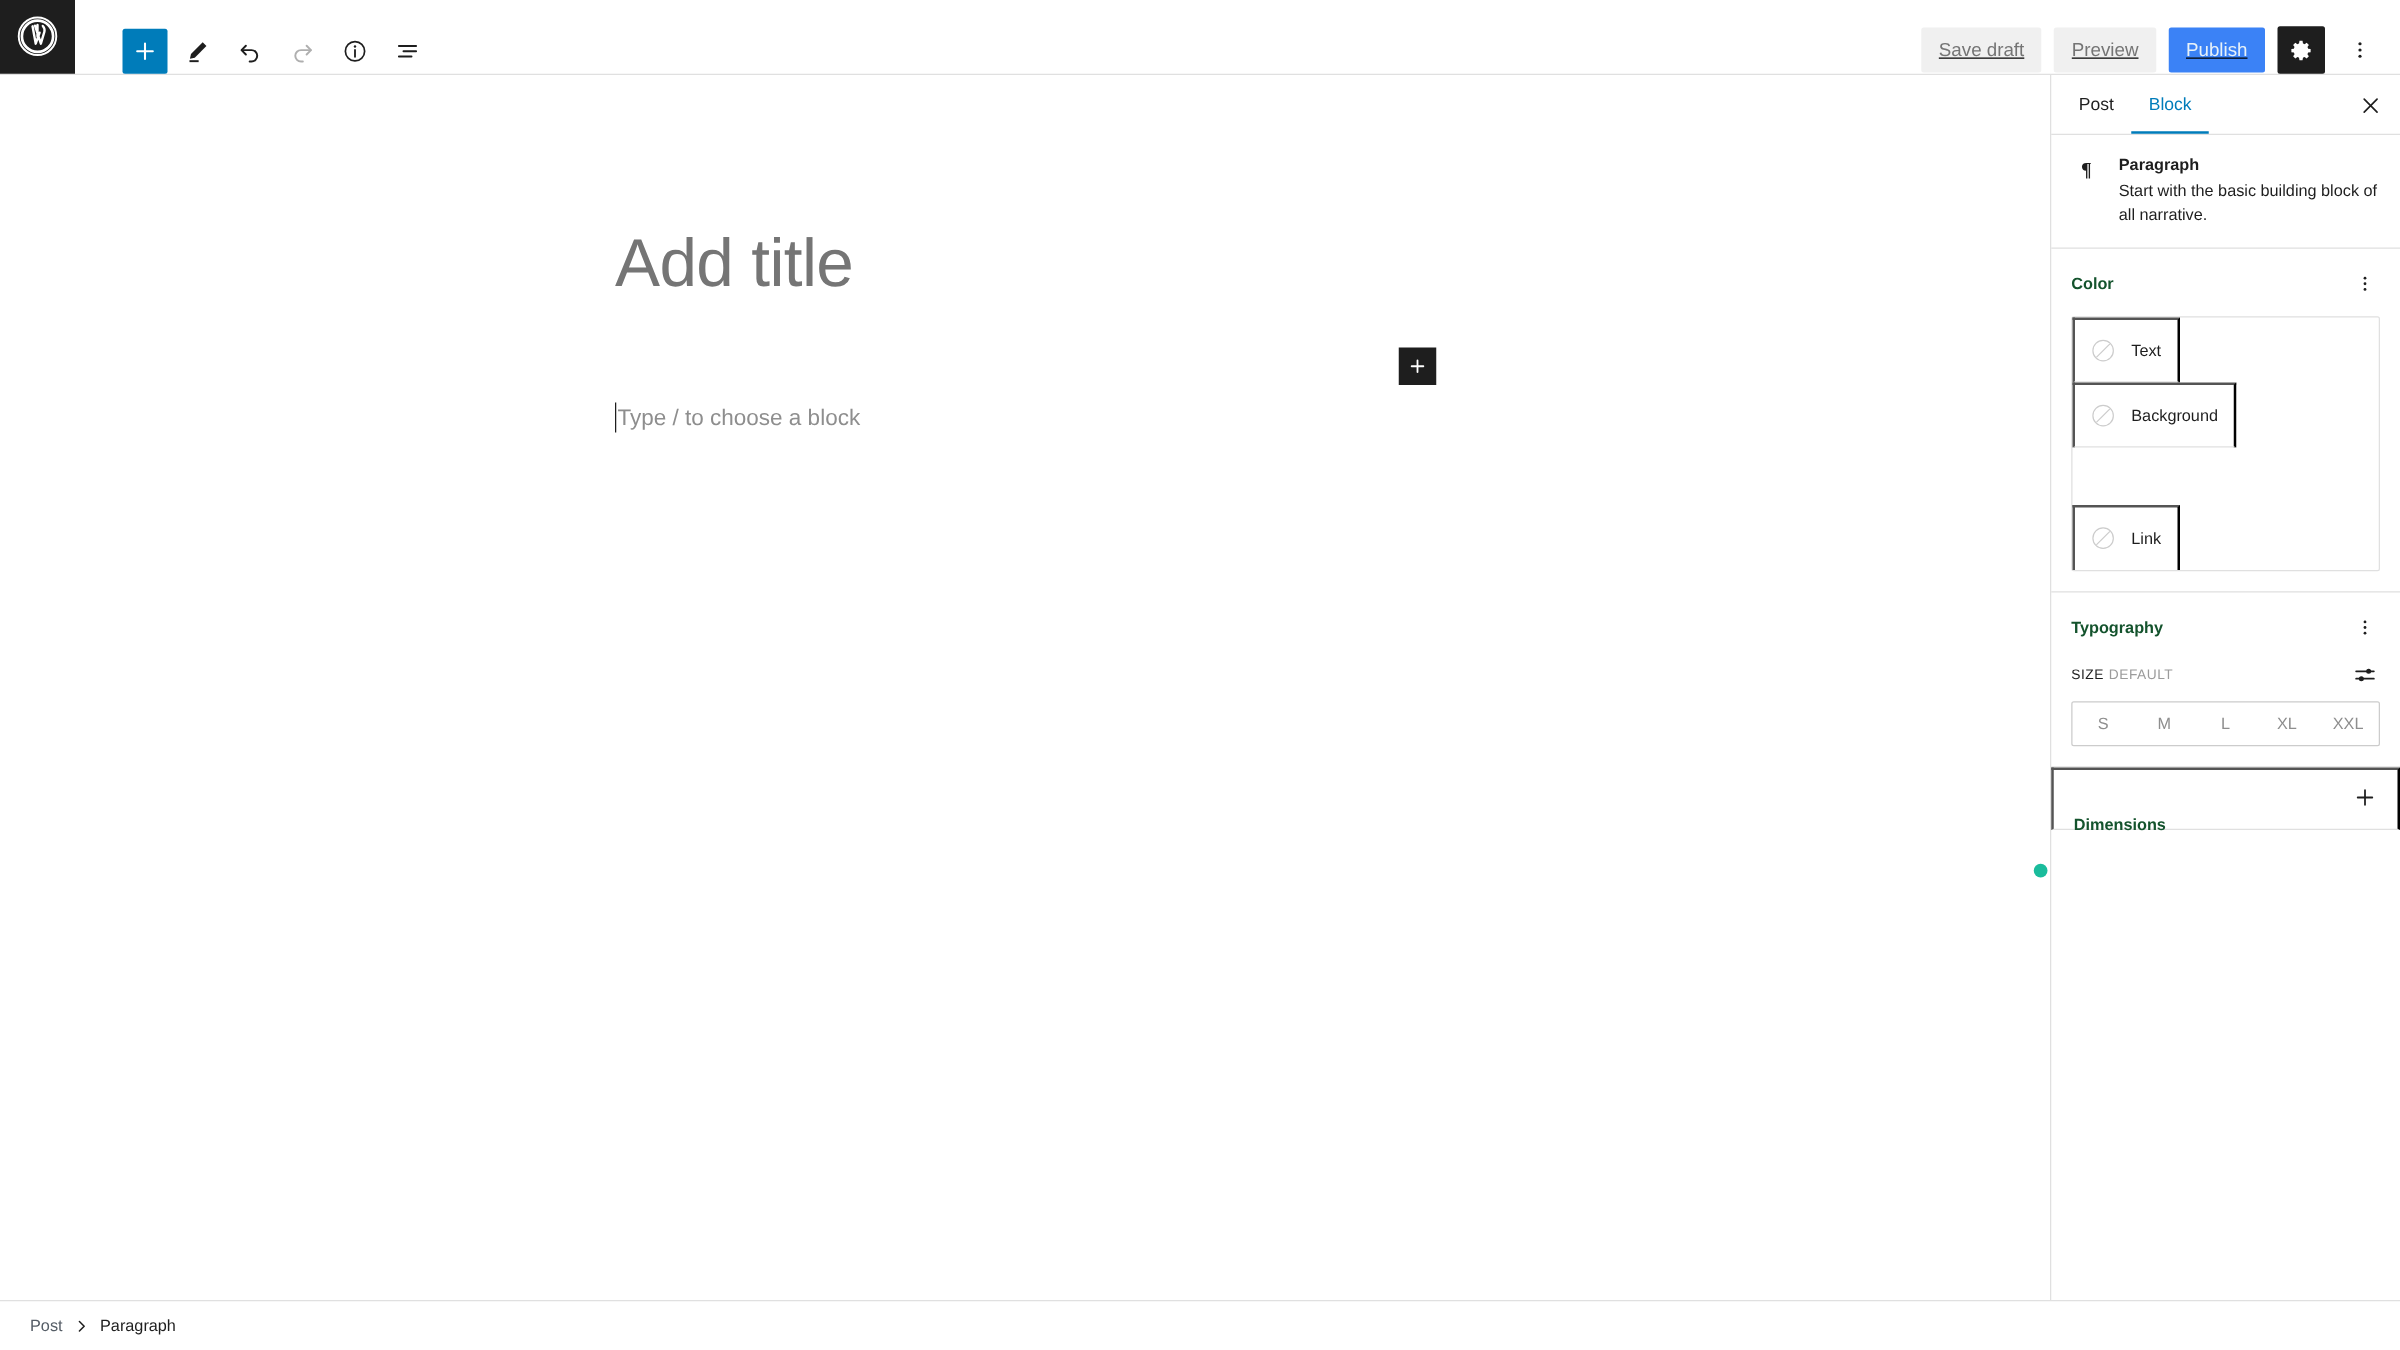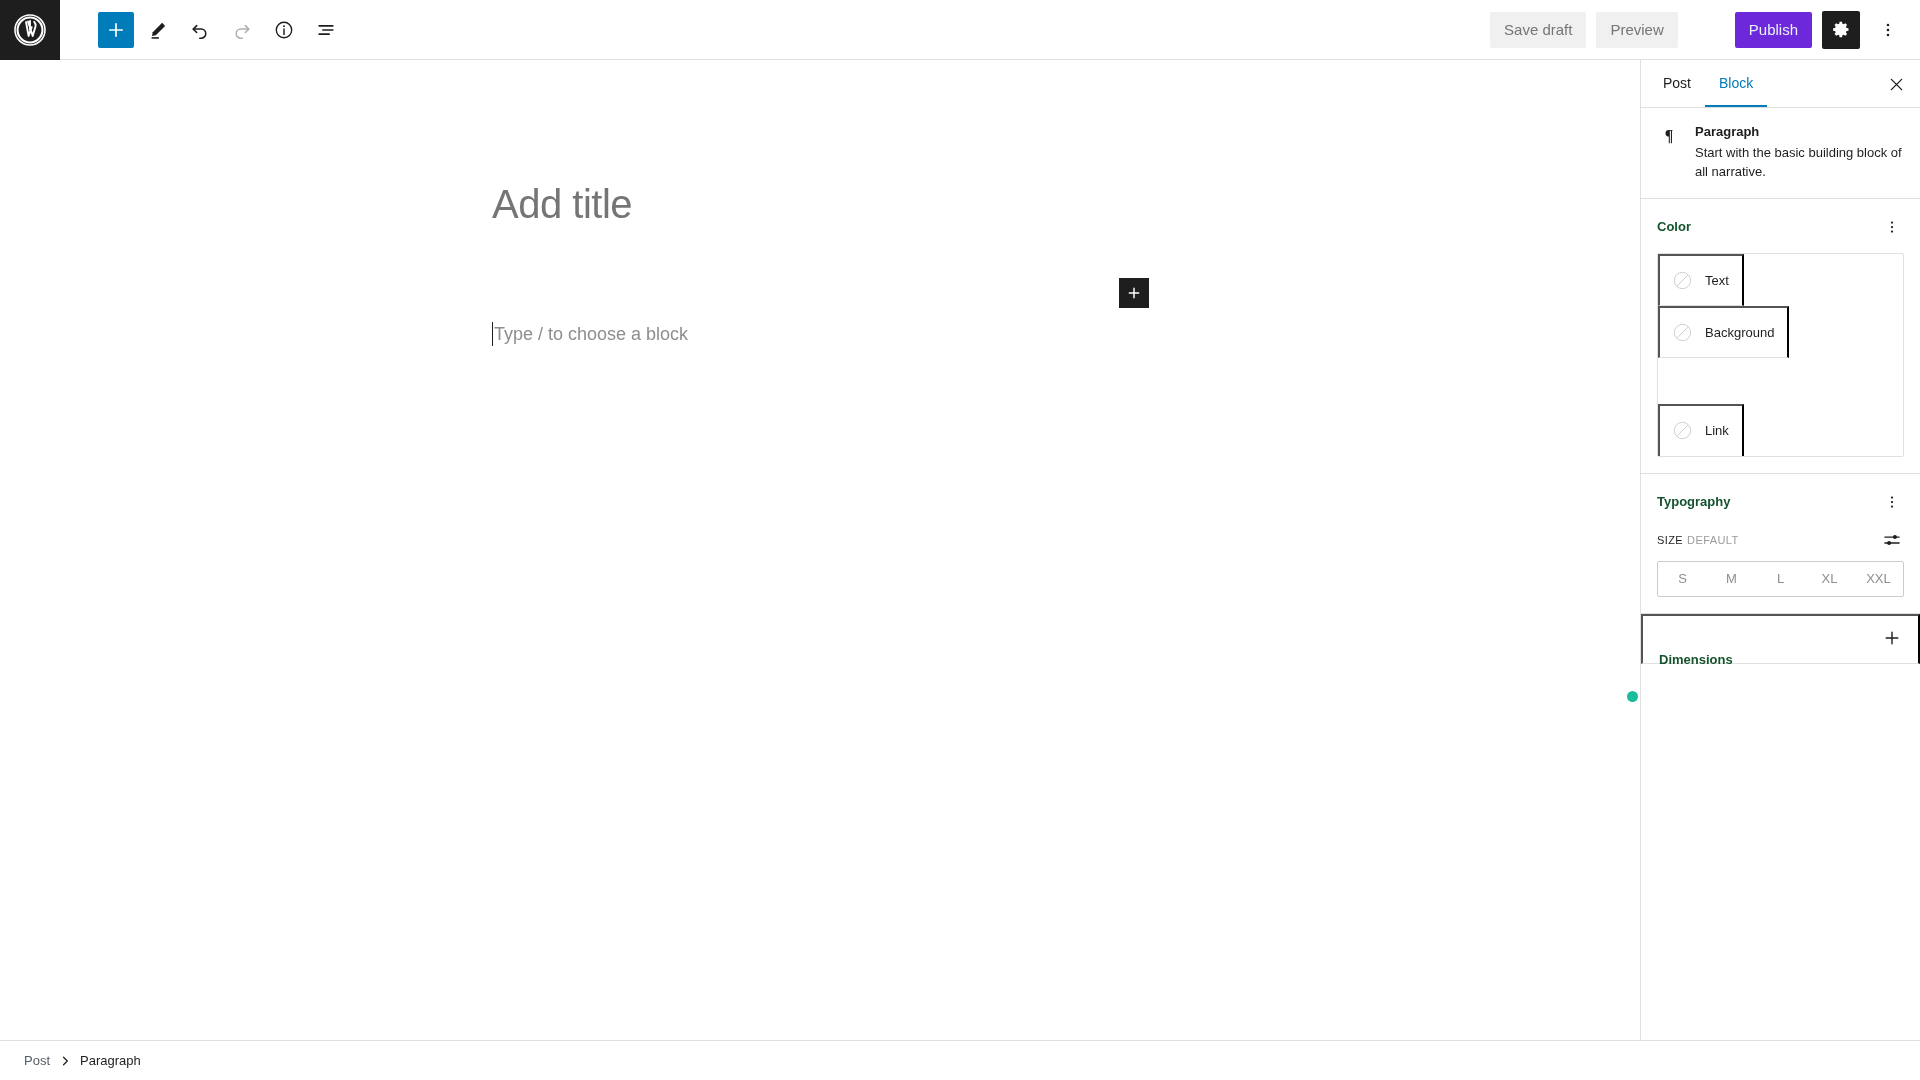--- a/index.html
+++ b/index.html
@@ -7,24 +7,24 @@
     width: 1920px; height: 1080px;
     font-family: "Liberation Sans", sans-serif;
     background: #ffffff;
     overflow: hidden;
   }
   .app { position: relative; width: 1920px; height: 1080px; display: flex; flex-direction: column; }
 
   
   .header {
     height: 60px; flex: 0 0 60px;
-    display: flex; align-items: center;
+    display: flex; align-items: flex-end;
     background: #ffffff;
     border-bottom: 1px solid #e0e0e0;
-    position: relative; z-index: 30;
+    position: relative; z-index: 30; text-decoration: underline;
   }
   .wp-logo {
     width: 60px; height: 60px; flex: 0 0 60px;
     background: #1e1e1e;
     display: flex; align-items: center; justify-content: center;
   }
   .header-left-tools { display: flex; align-items: center; gap: 6px; padding-left: 38px; }
   .tool-btn {
     width: 36px; height: 36px;
     display: flex; align-items: center; justify-content: center;
@@ -35,39 +35,39 @@
 
   .header-spacer { flex: 1 1 auto; }
 
   .header-right { display: flex; align-items: center; gap: 10px; padding-right: 14px; }
   .btn-text {
     height: 36px; padding: 0 14px;
     display: flex; align-items: center; justify-content: center;
     font-size: 15px; border: none; border-radius: 2px; cursor: pointer;
     background: #f0f0f0; color: #757575; white-space: nowrap;
   }
-  .btn-publish { background: #6d28d9; color: #e8f2f8; margin-left: 47px; }
+  .btn-publish { background: #3b82f6; color: #e8f2f8; }
   .btn-icon-dark {
     width: 38px; height: 38px; background: #1e1e1e; border: none; border-radius: 2px;
     display: flex; align-items: center; justify-content: center; cursor: pointer;
   }
   .btn-icon-plain {
     width: 36px; height: 36px; background: transparent; border: none;
     display: flex; align-items: center; justify-content: center; cursor: pointer;
   }
 
   
   .body-area { flex: 1 1 auto; display: flex; min-height: 0; position: relative; }
 
   .canvas {
     flex: 1 1 auto; position: relative; background: #ffffff; overflow: hidden;
   }
   .post-title {
     position: absolute; left: 492px; top: 122px;
-    font-size: 40px; line-height: 1.1; color: #757575; font-weight: 400;
+    font-size: 54px; line-height: 1.1; color: #757575; font-weight: 400;
     letter-spacing: -0.5px;
   }
   .default-block {
     position: absolute; left: 492px; top: 222px;
     display: flex; align-items: center; margin-top: 40px;
   }
   .caret {
     display: inline-block; width: 1px; height: 24px; background: #1e1e1e;
     margin-right: 1px;
   }

